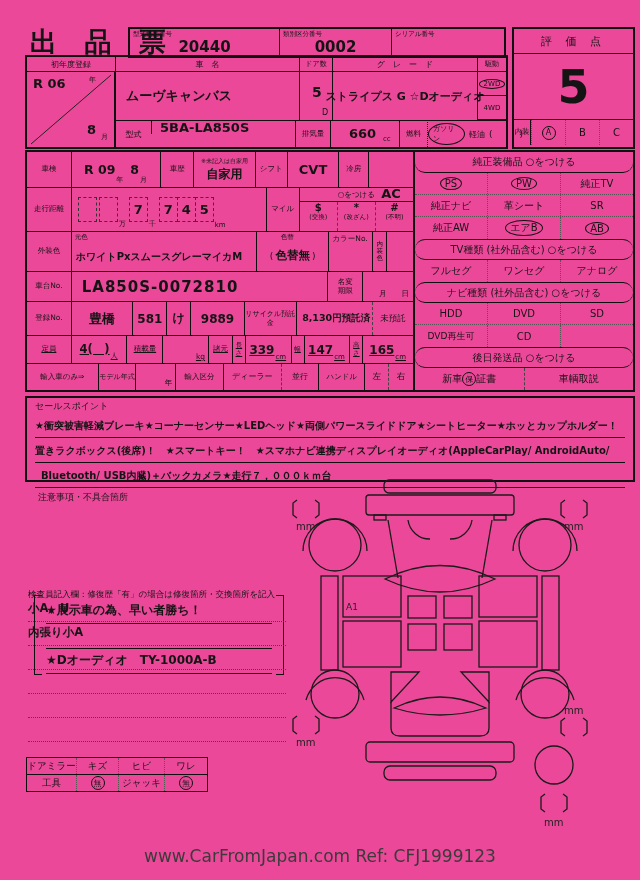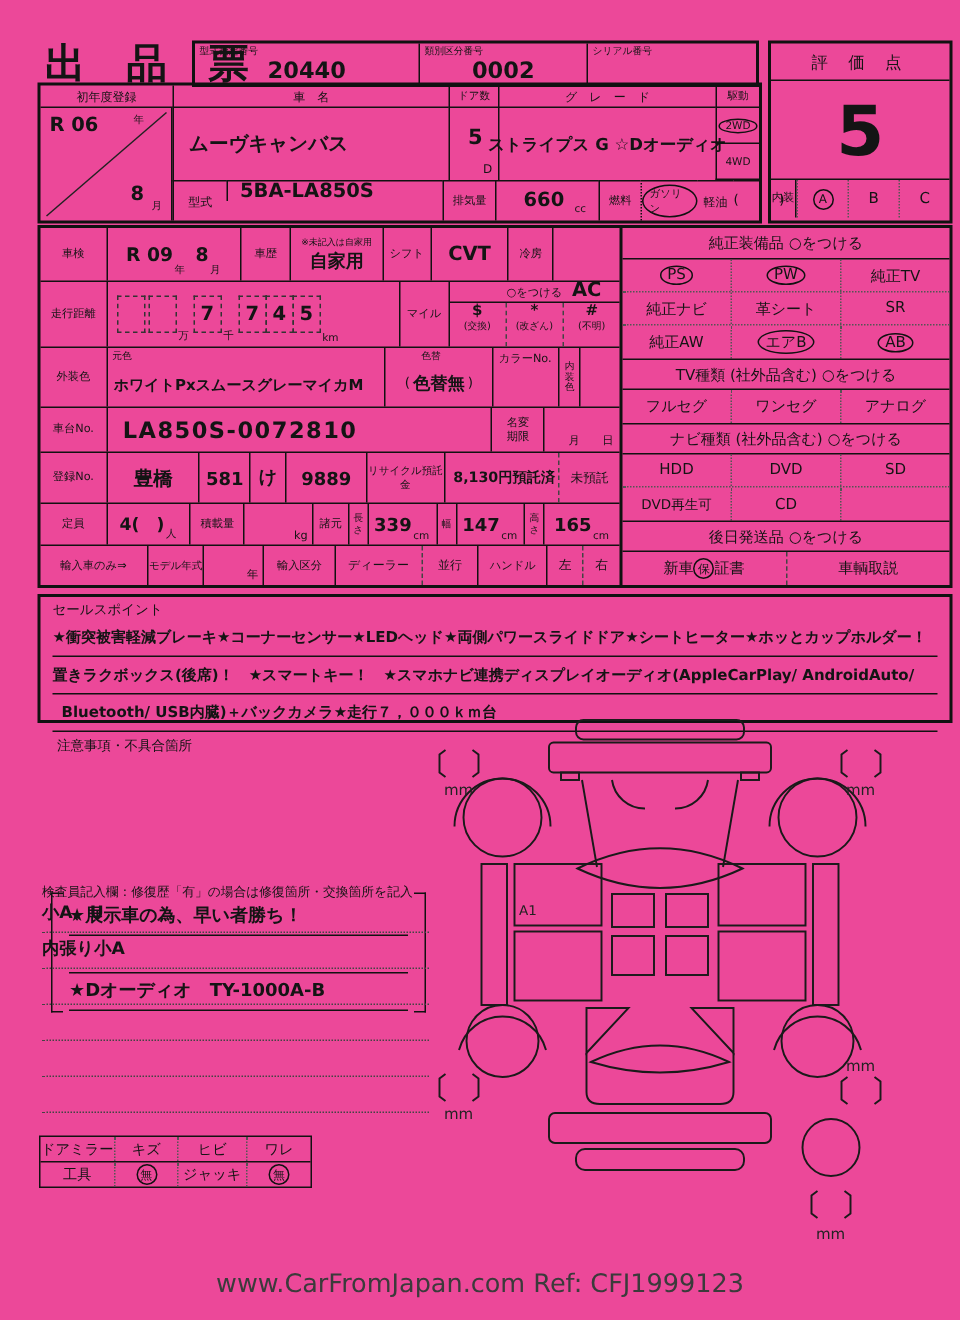--- a/index.html
+++ b/index.html
@@ -36,21 +36,21 @@
   .mid { border:2px solid #111; display:flex; }
   .mleft { width:388px; border-right:2px solid #111; }
   .mrow { display:flex; border-bottom:1.5px solid #111; }
   .mrow:last-child { border-bottom:none; }
   .mc { border-right:1px solid #111; position:relative; display:flex; align-items:center; justify-content:center; }
   .mc:last-child { border-right:none; }
   .mc.dash { border-right:1px dashed #444; }
   .mlbl { font-size:7.5px; text-align:center; line-height:1.15; }
   .mright { flex:1; display:flex; flex-direction:column; }
   .rrow { display:flex; align-items:stretch; }
-  .rhead { border-bottom:1.5px solid #111; font-size:10px; display:flex; align-items:center; justify-content:center; }
+  .rhead { border-bottom:1.5px solid #111; font-size:10px; display:flex; align-items:center; justify-content:center;border-radius:10px; }
   .ropt { border-bottom:1px dotted #555; }
   .rcell { flex:1; display:flex; align-items:center; justify-content:center; font-size:10px; border-left:1px dotted #555; }
   .rcell:first-child { border-left:none; }
   .odobox { width:19px; height:25px; border:1.2px dashed #333; display:inline-flex; align-items:center;
             justify-content:center; font-size:13px; font-weight:bold; margin-left:2px; }
   .unit { font-size:7px; align-self:flex-end; margin:0 1px 2px 1px; }
   .vtext { font-size:6.5px; line-height:1.1; text-align:center; }
   
   .sales { border:2.5px solid #111; padding:2px 8px 0 8px; }
   .sline { height:25px; line-height:25px; border-bottom:1.5px solid #111; font-weight:bold; font-size:10px;
@@ -294,21 +294,21 @@
             <span class="mlbl" style="font-size:7px;">リサイクル預託金</span>
           </div>
         <div class="mc" style="width:77px; justify-content:flex-end; padding-right:2px; border-right:1px dashed #444;">
           <span style="font-size:9.5px; font-weight:bold; white-space:nowrap;">8,130円預託済</span>
         </div>
         <div class="mc" style="width:40px;">
             <span style="font-size:8.5px;">未預託</span>
           </div>
       </div>
 
-      <div class="mrow" style="height:28px;">
+      <div class="mrow" style="height:28px;text-decoration:underline;">
         <div class="mc" style="width:45px;">
             <span class="mlbl">定員</span>
           </div>
         <div class="mc" style="width:56px;">
           <span class="bold" style="font-size:11.5px;">4(　)</span>
           <span class="unit">人</span>
         </div>
         <div class="mc" style="width:36px;">
             <span class="mlbl">積載量</span>
           </div>

